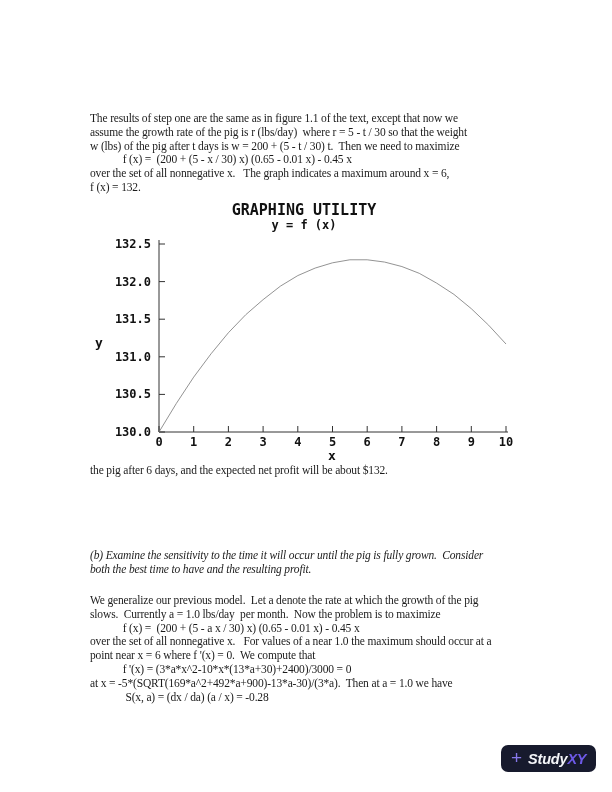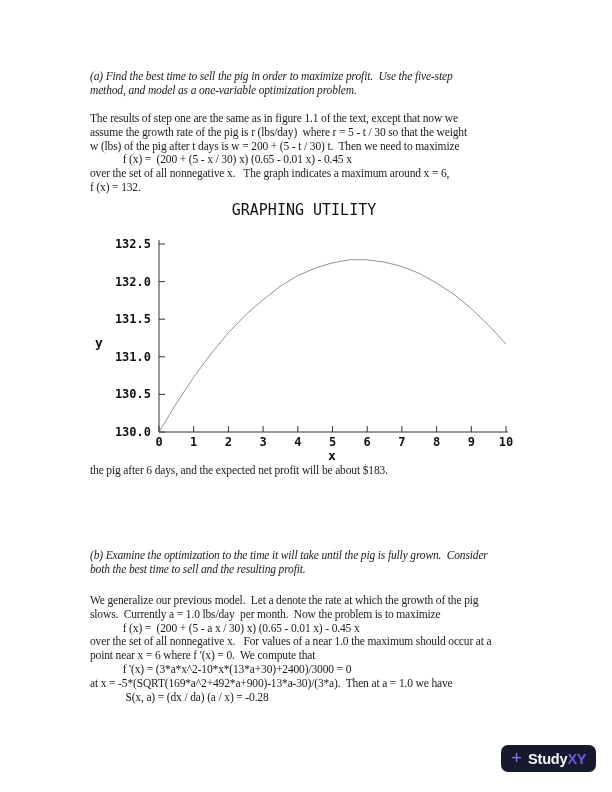--- a/index.html
+++ b/index.html
@@ -19,21 +19,21 @@
     font-size:11.5px;
     line-height:13.8px;
     letter-spacing:-0.15px;
   }
   .para.italic{font-style:italic;}
   .tline{height:13.8px;}
   .chart-title{
     position:absolute;top:201px;left:0;width:608px;
     text-align:center;
     font-family:"DejaVu Sans Mono", monospace;
-    font-weight:normal;font-size:15px;color:#111;
+    font-weight:bold;font-size:15px;color:#111;
   }
   .chart-subtitle{
     position:absolute;top:218px;left:0;width:608px;
     text-align:center;
     font-family:"DejaVu Sans Mono", monospace;
     font-weight:bold;font-size:12px;color:#111;
   }
   .chart-svg{position:absolute;left:0;top:196px;}
   .chart-svg text{
     font-family:"DejaVu Sans Mono", monospace;
@@ -56,33 +56,33 @@
     display:inline-flex;align-items:center;
     gap:6px;padding:0 10px;
     border-radius:7px;
     box-sizing:border-box;
     font-family:"Liberation Sans", sans-serif;
   }
   .badge .plus{
     font-size:19px;font-weight:300;line-height:1;
     transform:translateY(-1px);
   }
-  .badge .wordmark{font-size:14.5px;font-weight:700;letter-spacing:-0.2px;}
+  .badge .wordmark{font-size:14.5px;font-weight:700;letter-spacing:-0.2px;font-style:italic;}
 </style>
 </head>
 <body>
 
 <div class="page">
 
-  <div class="para italic" style="top:70px"><div class="tline">(a) Find the best time to sell the pig in order to maximize profit.  Use the five-step</div><div class="tline">method, and model as a one-variable optimization problem.</div></div>
 
   <div class="para" style="top:112px"><div class="tline">The results of step one are the same as in figure 1.1 of the text, except that now we</div><div class="tline">assume the growth rate of the pig is r (lbs/day)  where r = 5 - t / 30 so that the weight</div><div class="tline">w (lbs) of the pig after t days is w = 200 + (5 - t / 30) t.  Then we need to maximize</div><div class="tline">            f (x) =  (200 + (5 - x / 30) x) (0.65 - 0.01 x) - 0.45 x</div><div class="tline">over the set of all nonnegative x.   The graph indicates a maximum around x = 6,</div><div class="tline">f (x) = 132.</div></div>
 
   <div class="chart-title">GRAPHING UTILITY</div>
 
+  <div class="chart-subtitle">y = f (x)</div>
 
   <div class="ylab">y</div>
 
   <svg class="chart-svg" width="612" height="270" viewBox="0 0 612 270">
       <line x1="159" y1="44" x2="159" y2="236" stroke="#333333" stroke-width="1"></line>
       <line x1="159" y1="236" x2="508" y2="236" stroke="#333333" stroke-width="1"></line>
       <line x1="159" y1="236" x2="165" y2="236" stroke="#333333" stroke-width="1"></line>
       <text x="151" y="240" text-anchor="end">130.0</text>
       <line x1="159" y1="198.4" x2="165" y2="198.4" stroke="#333333" stroke-width="1"></line>
       <text x="151" y="202.4" text-anchor="end">130.5</text>
@@ -114,23 +114,23 @@
       <text x="436.6" y="250" text-anchor="middle">8</text>
       <line x1="471.3" y1="236" x2="471.3" y2="230" stroke="#333333" stroke-width="1"></line>
       <text x="471.3" y="250" text-anchor="middle">9</text>
       <line x1="506" y1="236" x2="506" y2="230" stroke="#333333" stroke-width="1"></line>
       <text x="506" y="250" text-anchor="middle">10</text>
       <polyline points="159,236 176.35,207.42400000000035 193.7,181.10400000000078 211.05,157.7920000000006 228.4,136.7360000000005 245.75,118.68799999999982 263.1,103.64800000000068 280.45000000000005,90.11200000000017 297.8,79.58399999999907 315.15,72.06399999999948 332.5,66.79999999999998 349.85,63.7920000000006 367.20000000000005,63.7920000000006 384.55,66.04800000000068 401.90000000000003,70.56000000000085 419.25,77.32799999999898 436.6,87.10400000000075 453.95000000000005,98.38399999999905 471.3,112.67200000000102 488.65000000000003,129.21600000000092 506,148.01600000000093" fill="none" stroke="#777777" stroke-width="0.8"></polyline>
     </svg>
 
   <div class="xlab">x</div>
 
-  <div class="para" style="top:464px"><div class="tline">the pig after 6 days, and the expected net profit will be about $183.</div></div>
+  <div class="para" style="top:464px"><div class="tline">the pig after 6 days, and the expected net profit will be about $132.</div></div>
 
-  <div class="para italic" style="top:549px"><div class="tline">(b) Examine the optimization to the time it will take until the pig is fully grown.  Consider</div><div class="tline">both the best time to sell and the resulting profit.</div></div>
+  <div class="para italic" style="top:549px"><div class="tline">(b) Examine the sensitivity to the time it will occur until the pig is fully grown.  Consider</div><div class="tline">both the best time to have and the resulting profit.</div></div>
 
   <div class="para" style="top:594px"><div class="tline">We generalize our previous model.  Let a denote the rate at which the growth of the pig</div><div class="tline">slows.  Currently a = 1.0 lbs/day  per month.  Now the problem is to maximize</div><div class="tline">            f (x) =  (200 + (5 - a x / 30) x) (0.65 - 0.01 x) - 0.45 x</div><div class="tline">over the set of all nonnegative x.   For values of a near 1.0 the maximum should occur at a</div><div class="tline">point near x = 6 where f '(x) = 0.  We compute that</div><div class="tline">            f '(x) = (3*a*x^2-10*x*(13*a+30)+2400)/3000 = 0</div><div class="tline">at x = -5*(SQRT(169*a^2+492*a+900)-13*a-30)/(3*a).  Then at a = 1.0 we have</div><div class="tline">             S(x, a) = (dx / da) (a / x) = -0.28</div></div>
 
   <div class="badge" style="background: rgb(23, 26, 45);">
     <span class="plus" style="color: rgb(134, 119, 234);">+</span>
     <span class="wordmark"><span style="color: rgb(244, 245, 249);">Study</span><span style="color: rgb(109, 89, 230);">XY</span></span>
   </div>
 
 </div>
 

